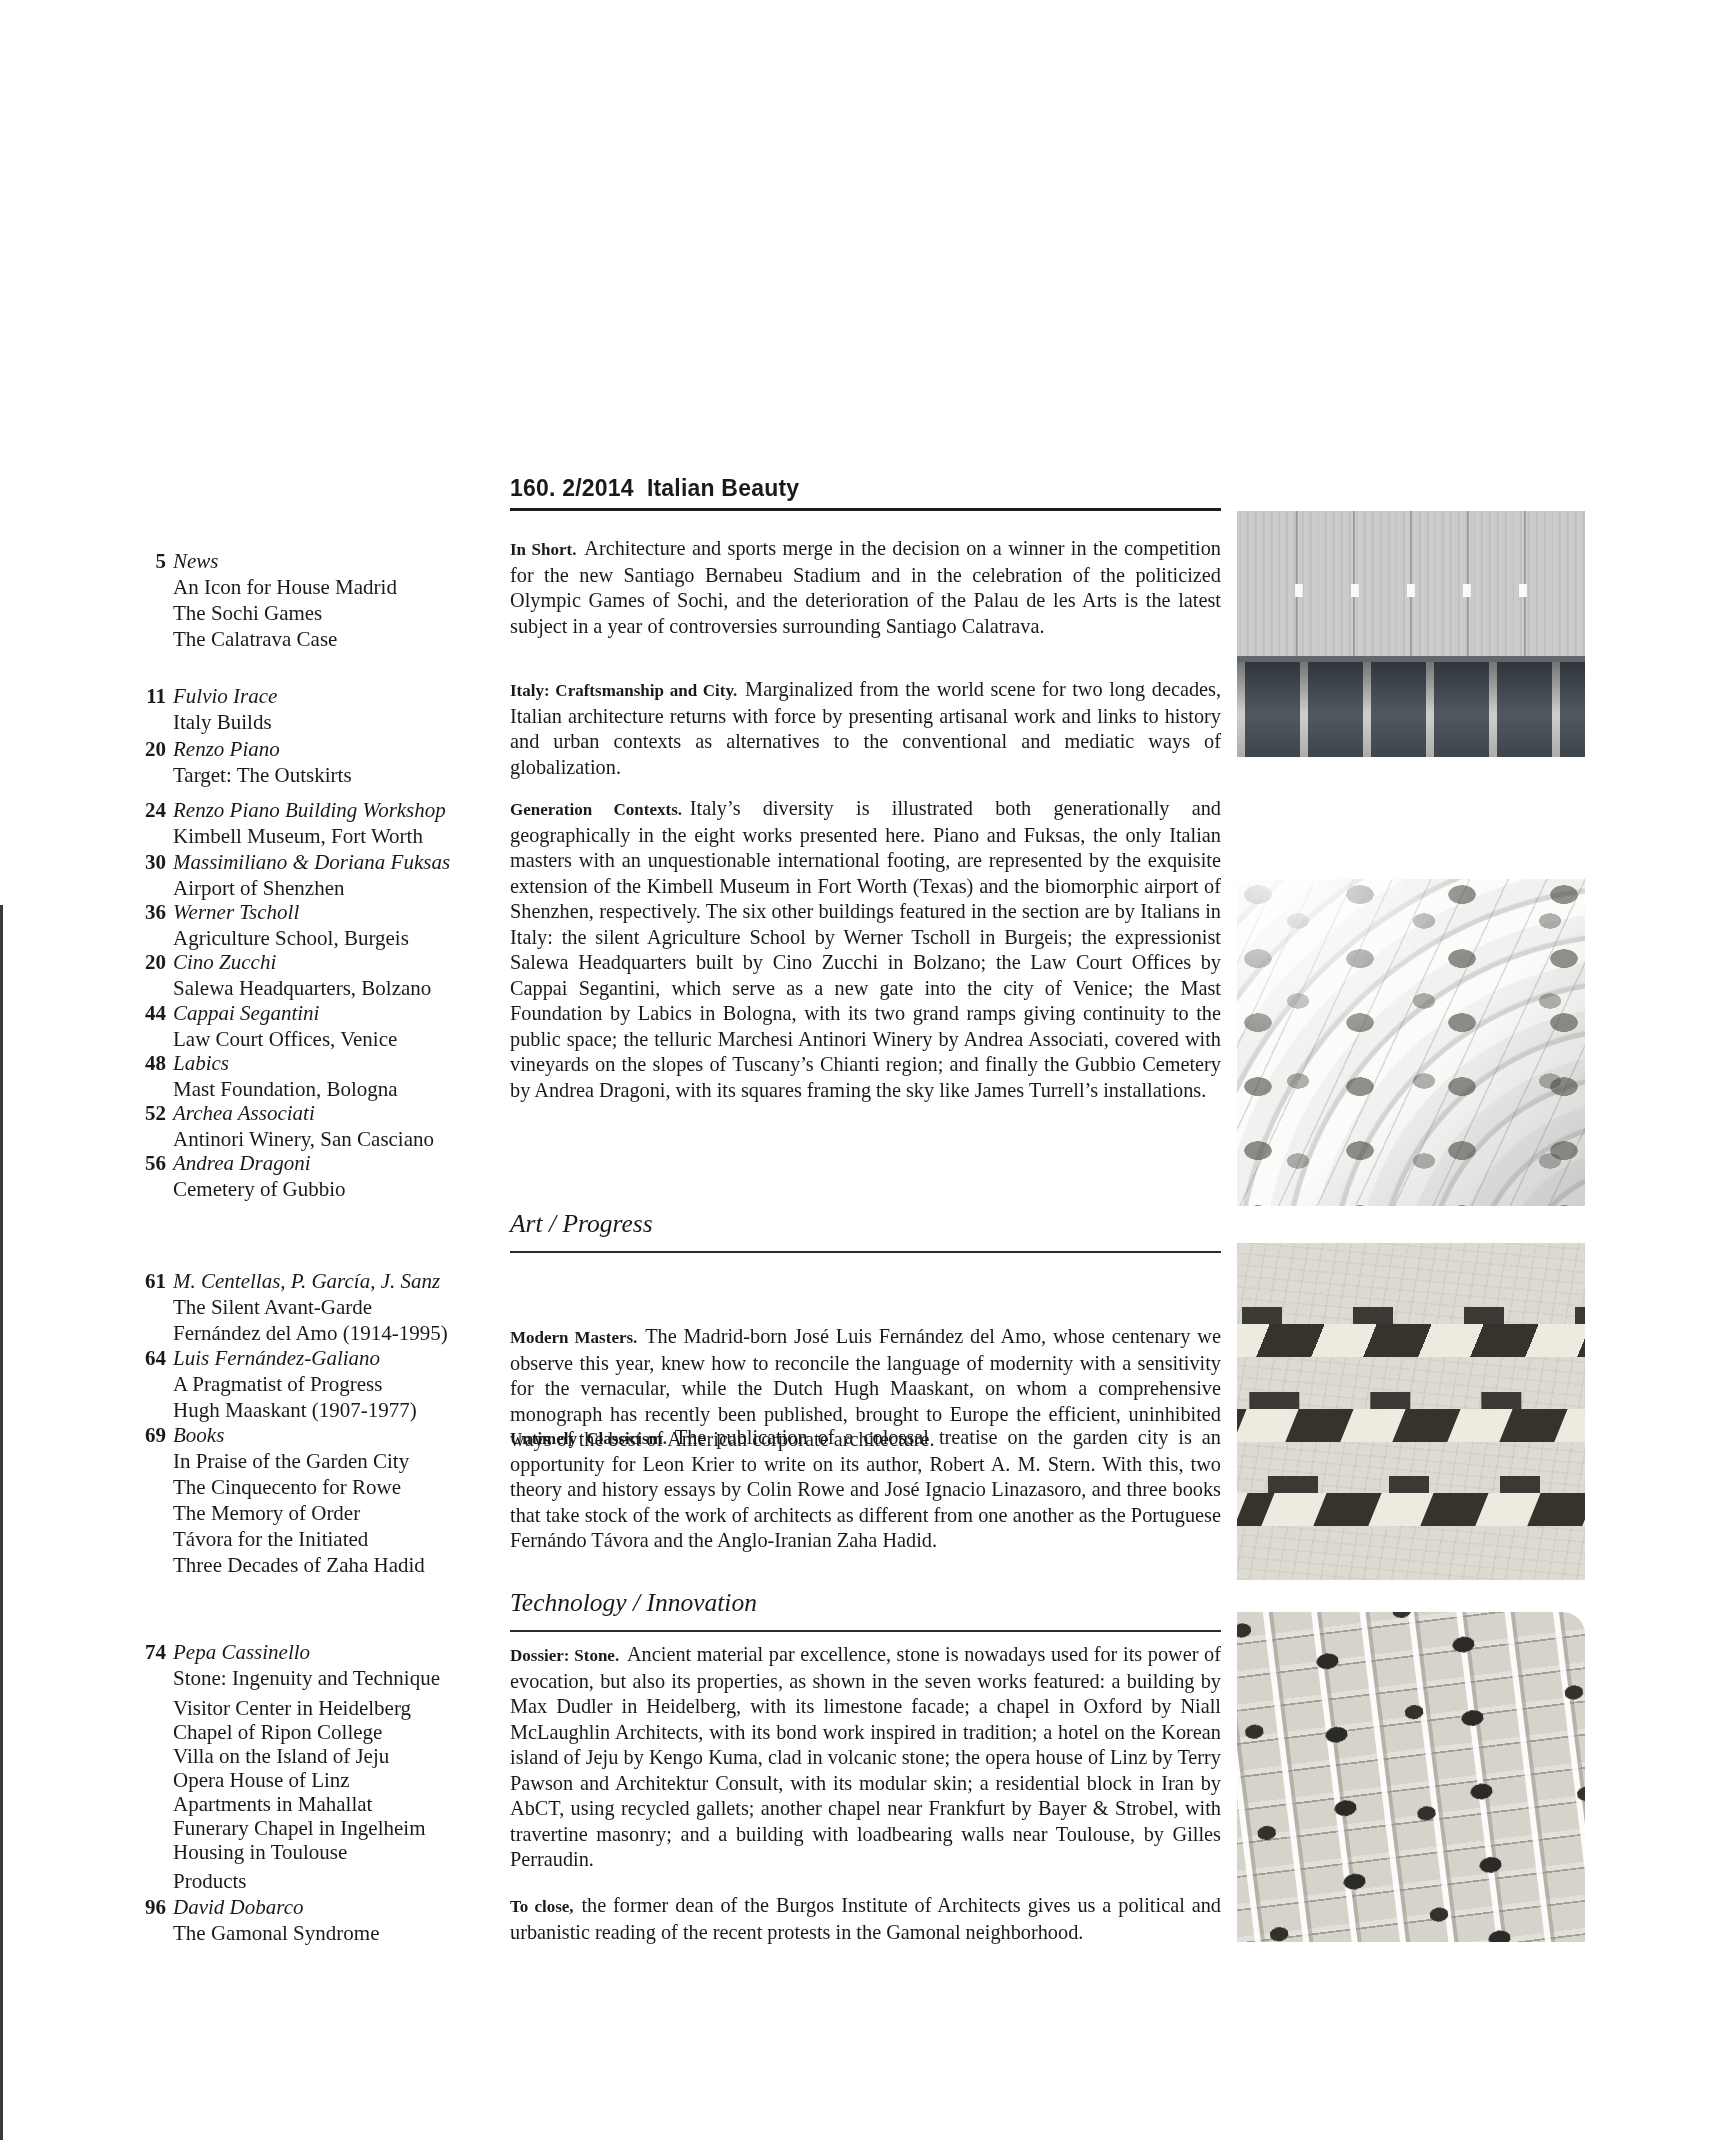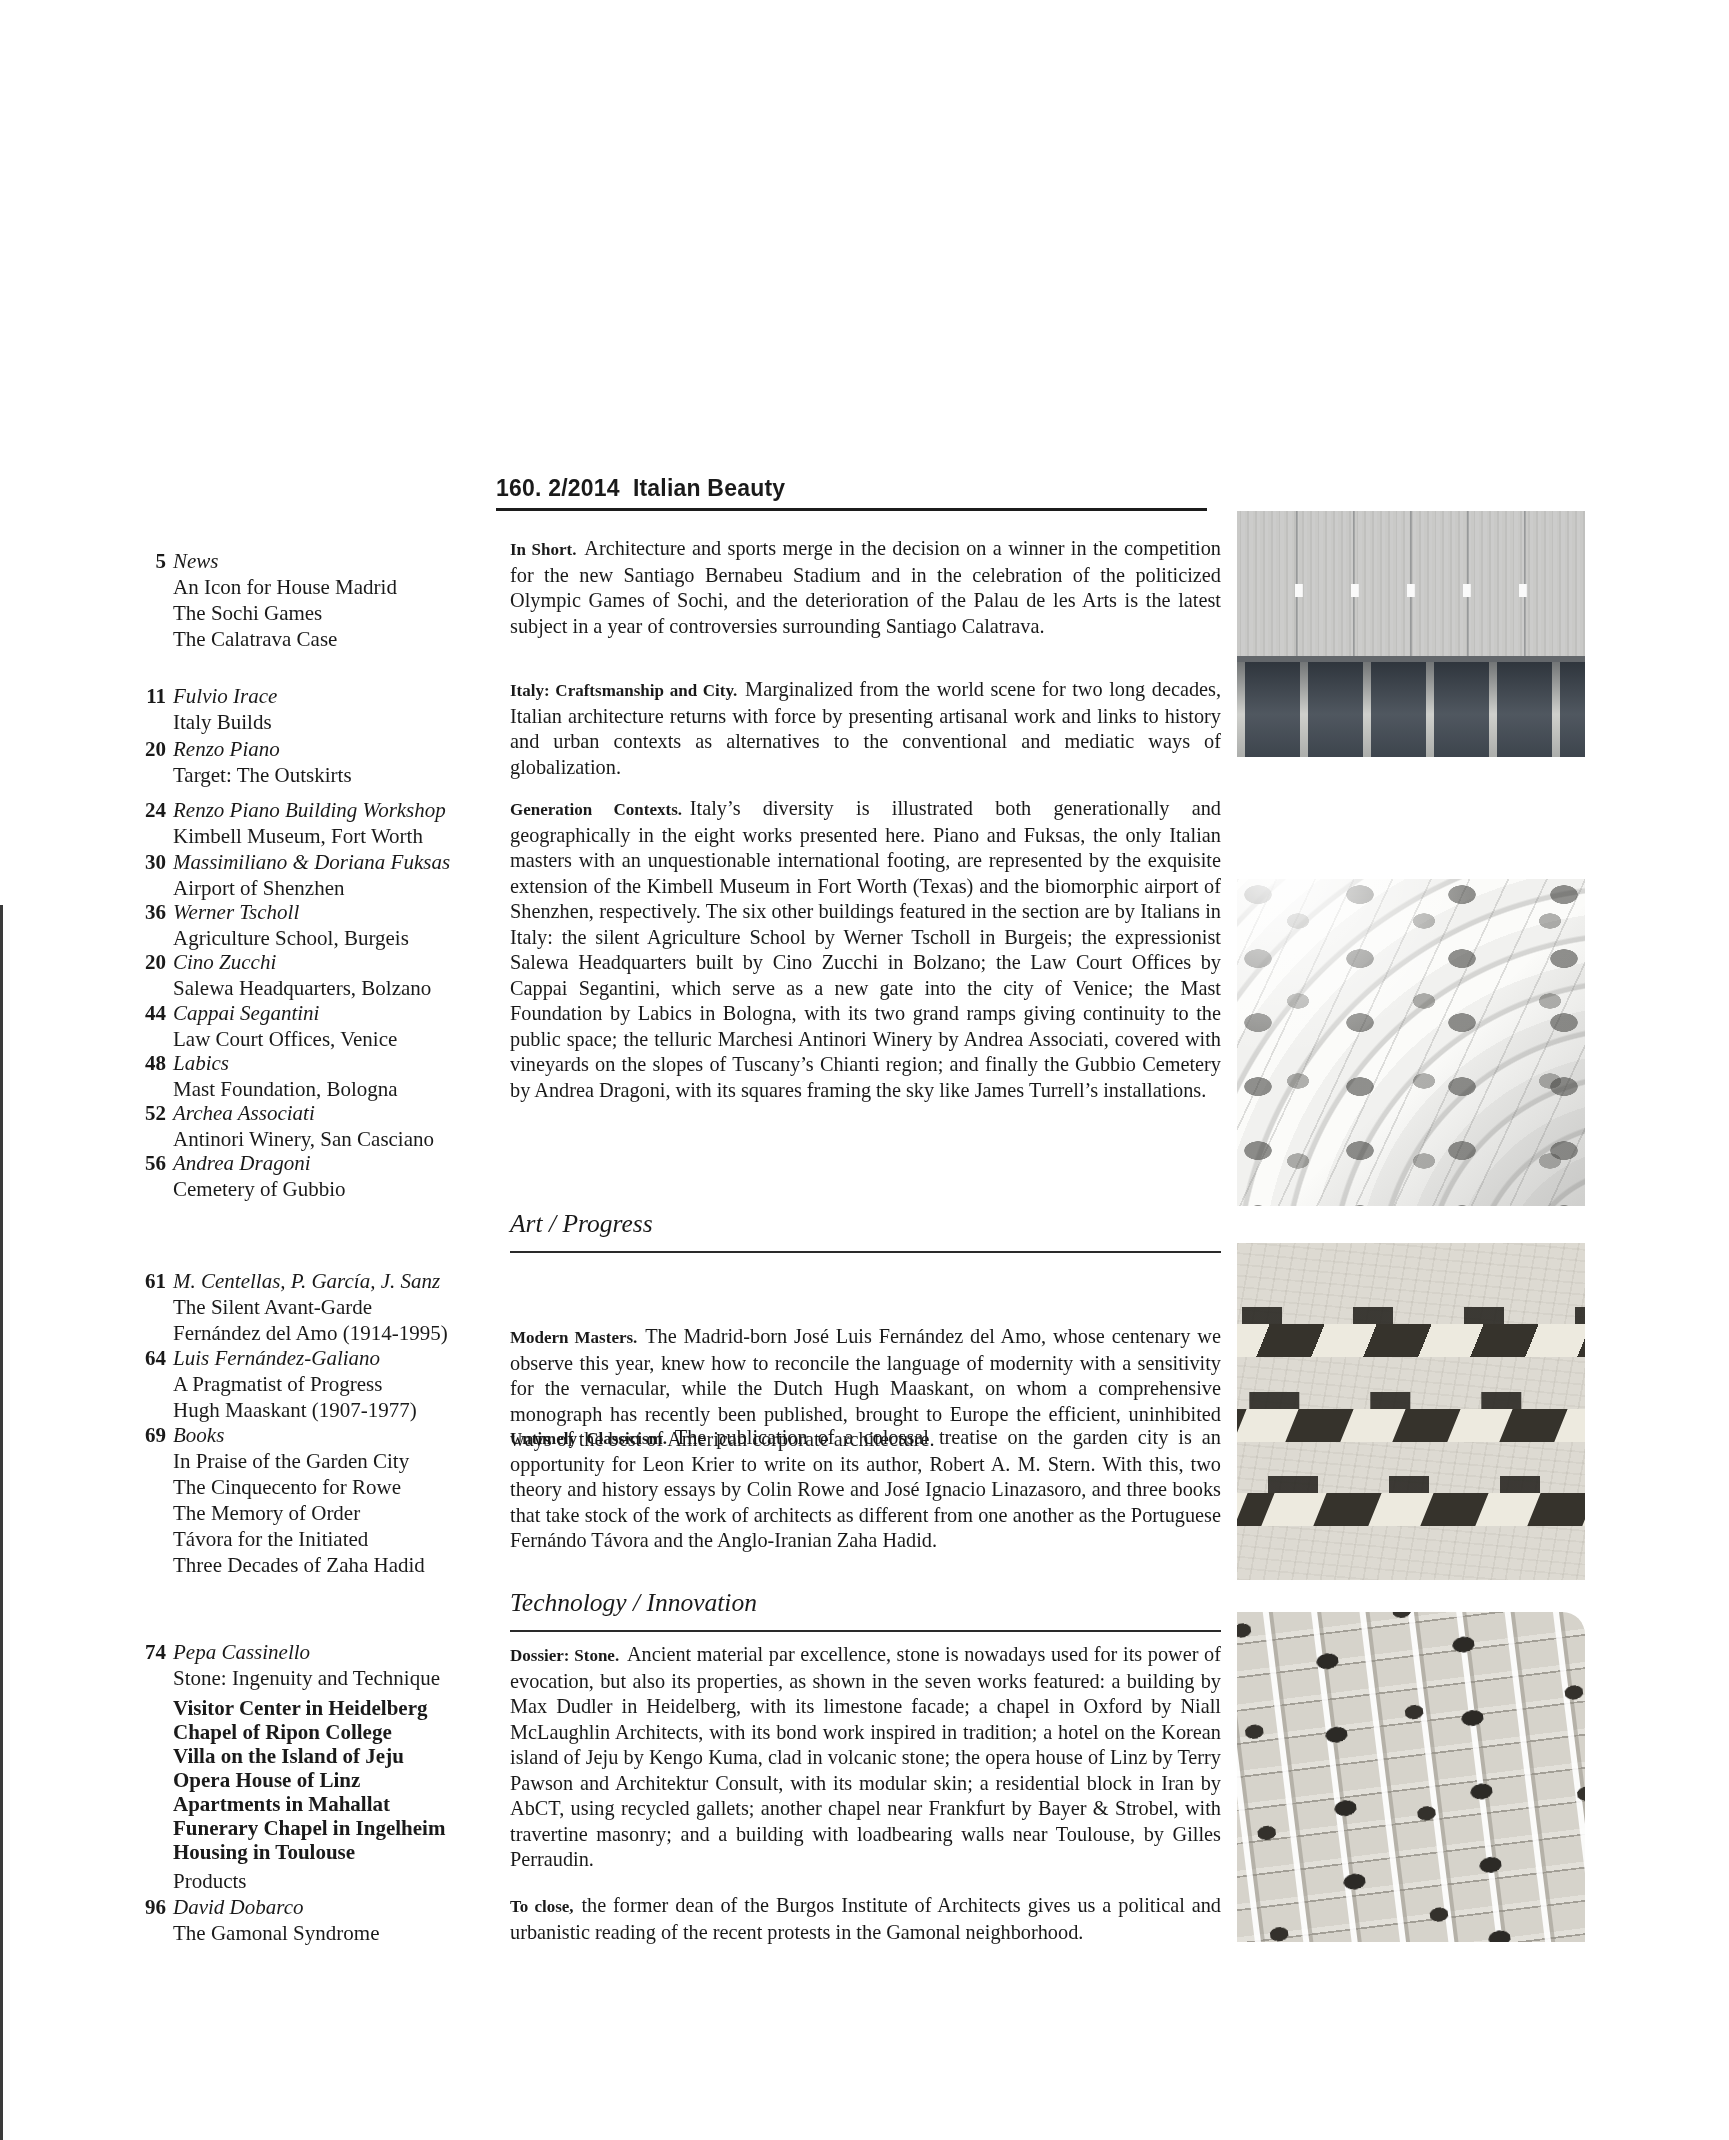--- a/index.html
+++ b/index.html
@@ -1,29 +1,29 @@
 <!DOCTYPE html>
 <html style="font-size:14px"><head>
 <meta charset="utf-8">
 <style>
   html,body{margin:0;padding:0;background:#e8e8e8;}
   .page{position:relative;width:1729px;height:2140px;background:#ffffff;overflow:hidden;
         font-family:"Liberation Serif", serif;color:#1a1a1a;}
   
-  .issue-header{position:absolute;left:496px;top:475px;width:711px;
+  .issue-header{position:absolute;left:510px;top:475px;width:711px;
     border-bottom:3.5px solid #1c1c1c;padding-bottom:6px;}
   .issue-header .t{font-family:"Liberation Sans", sans-serif;font-weight:bold;
     font-size:23px;white-space:pre;letter-spacing:0.2px;}
   
   .toc-entry{position:absolute;left:128px;width:374px;padding-left:45px;
     font-size:21px;line-height:26px;}
   .toc-entry .num{position:absolute;left:0;top:0;width:38px;text-align:right;font-weight:bold;}
   .toc-entry .author{font-style:italic;}
   .toc-entry .work{}
-  .toc-entry .projects div{line-height:24px;font-weight:bold;}
+  .toc-entry .projects div{line-height:24px;}
   .sp6{height:5.2px;}
   .sp4{height:3.5px;}
   
   .para{position:absolute;left:510px;width:711px;font-size:20.3px;line-height:25.5px;
     text-align:justify;}
   .para .lead{font-weight:bold;font-size:17px;margin-right:7.8px;}
   .section-head{position:absolute;left:510px;width:711px;border-bottom:2.6px solid #2a2a2a;
     padding-bottom:12px;font-style:italic;font-size:25.5px;}
   
   .fig{position:absolute;left:1237px;width:348px;overflow:hidden;}

